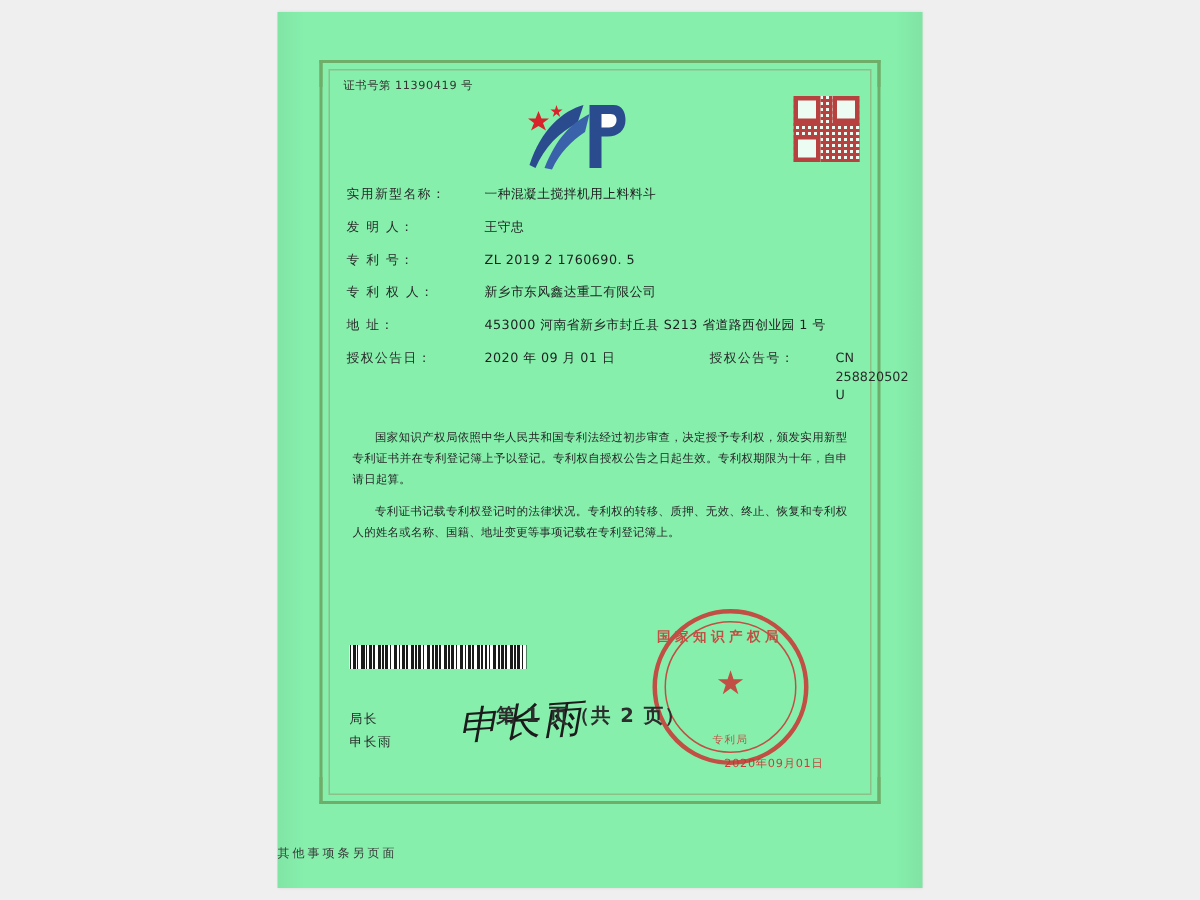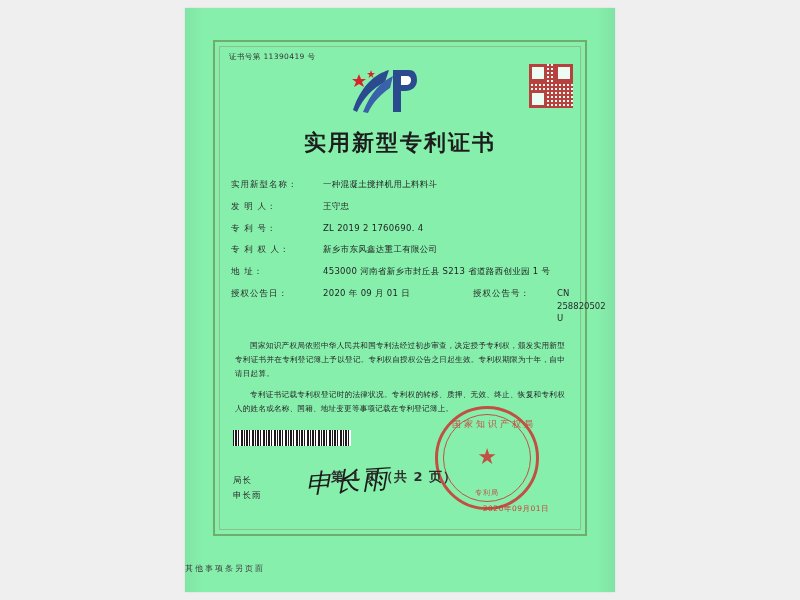--- a/index.html
+++ b/index.html
@@ -230,24 +230,24 @@
     left: 50%;
     top: 50%;
     transform: translate(-50%, -55%);
     font-size: 22px;
     line-height: 1;
   }
   .seal .seal-text {
     position: absolute;
     left: 0; right: 0;
     top: 9px;
-    text-align: right;
+    text-align: left;
     font-size: 9px;
     letter-spacing: 3px;
-    font-weight: normal;
+    font-weight: bold;
   }
   .seal .seal-sub {
     position: absolute;
     left: 0; right: 0;
     bottom: 9px;
     text-align: center;
     font-size: 7px;
     letter-spacing: 1px;
   }
   .seal-date {
@@ -311,34 +311,33 @@
             <polygon points="26,4 27,7 30,7 27.5,9 28.5,12 26,10 23.5,12 24.5,9 22,7 25,7" fill="#d8232a"></polygon>
           </svg>
         </div>
         <div class="qr">
           <span class="blk a"></span>
           <span class="blk b"></span>
           <span class="blk c"></span>
         </div>
       </div>
 
-      <h1 class="title">实用新型专利证书</h1>
 
       <div class="fields">
         <div class="frow">
           <span class="flabel">实用新型名称：</span>
           <span class="fvalue">一种混凝土搅拌机用上料料斗</span>
         </div>
         <div class="frow">
           <span class="flabel">发 明 人：</span>
           <span class="fvalue">王守忠</span>
         </div>
         <div class="frow">
           <span class="flabel">专 利 号：</span>
-          <span class="fvalue">ZL 2019 2 1760690. 4</span>
+          <span class="fvalue">ZL 2019 2 1760690. 5</span>
         </div>
         <div class="frow">
           <span class="flabel">专 利 权 人：</span>
           <span class="fvalue">新乡市东风鑫达重工有限公司</span>
         </div>
         <div class="frow">
           <span class="flabel">地          址：</span>
           <span class="fvalue">453000  河南省新乡市封丘县 S213 省道路西创业园 1 号</span>
         </div>
         <div class="frow split">

